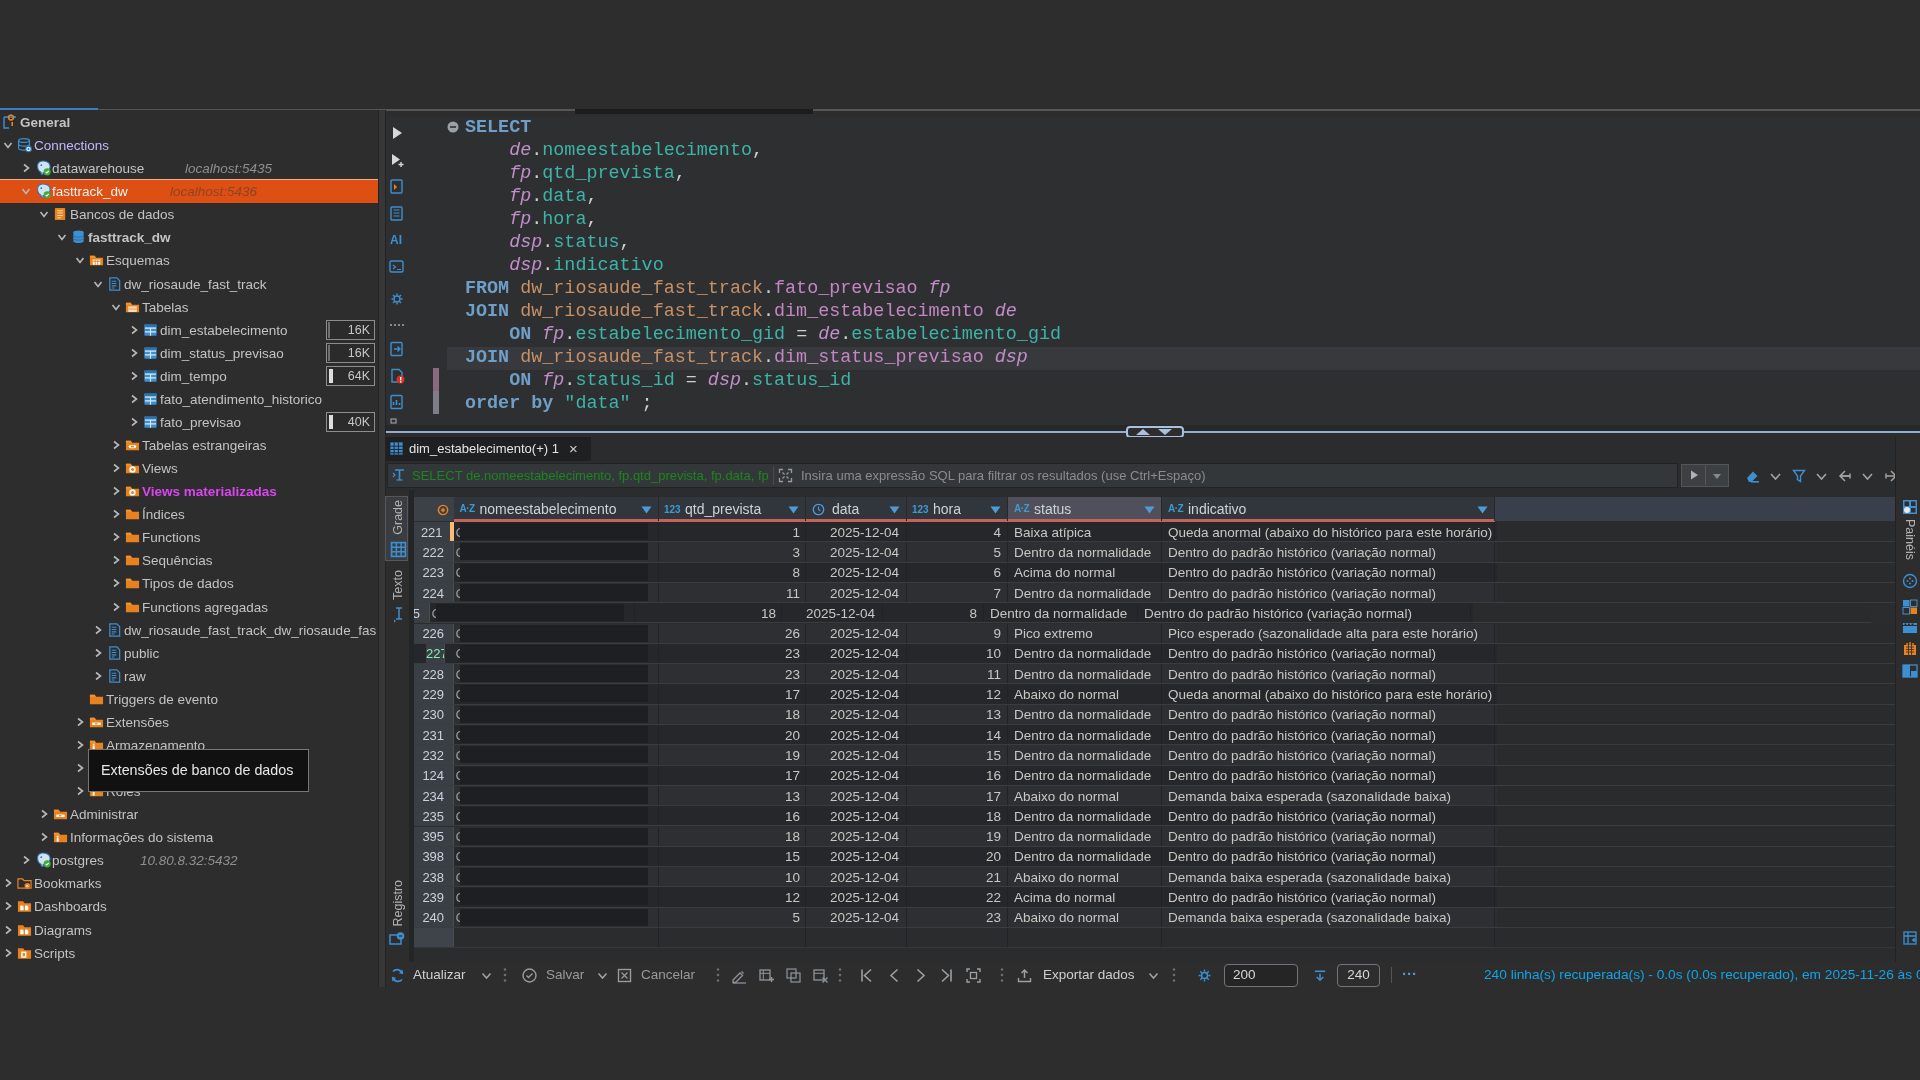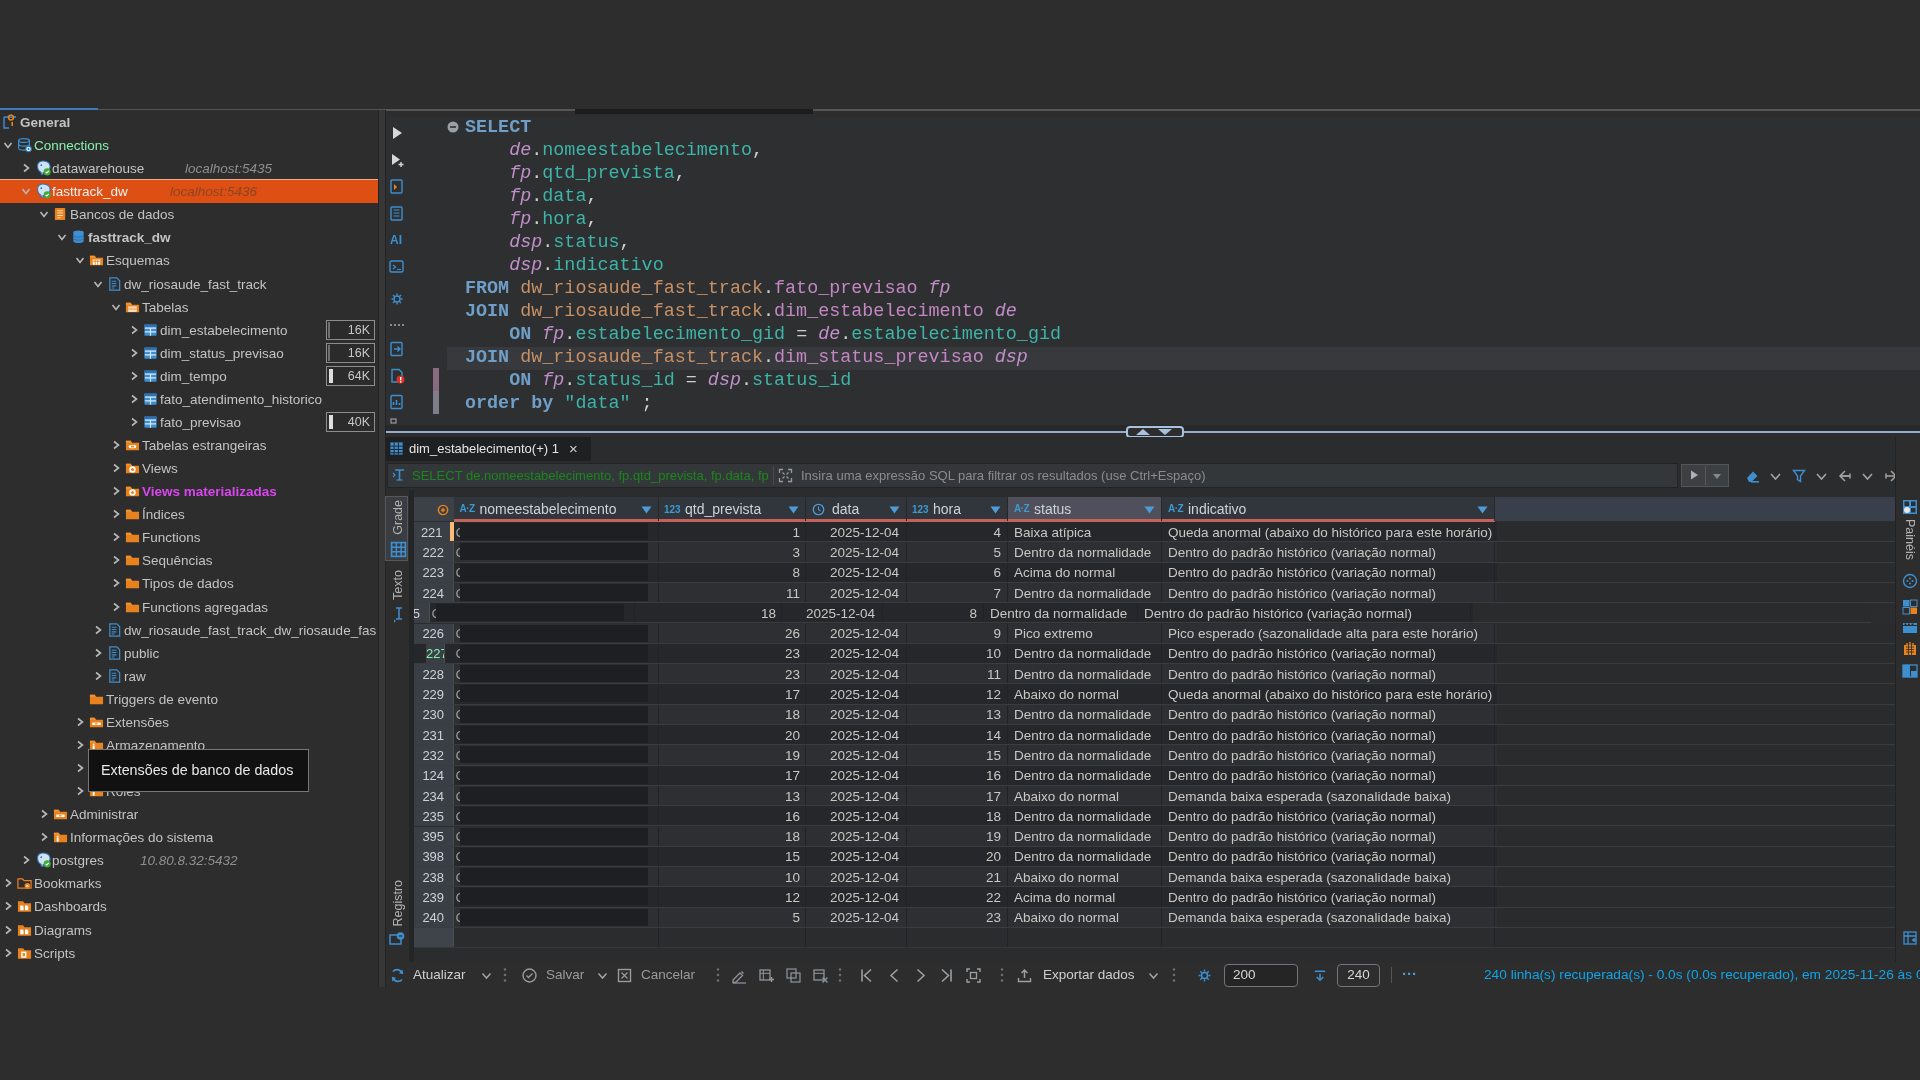--- a/index.html
+++ b/index.html
@@ -44,21 +44,21 @@
       <polyline points="1.5,3 5,7.5 8.5,3" fill="none" stroke="#b8b8b8" stroke-width="1.6"></polyline>
     </svg>
     <svg class="icon" style="left:17px" viewBox="0 0 16 16">
       <ellipse cx="7.5" cy="3.2" rx="5.8" ry="2" fill="none" stroke="#3e8fd0" stroke-width="1.3"></ellipse>
       <path d="M1.7 3.2 V11.4 M13.3 3.2 V11.4" stroke="#3e8fd0" stroke-width="1.3"></path>
       <path d="M1.7 7.3 c0 1.1 2.6 2 5.8 2 s5.8 -0.9 5.8 -2" fill="none" stroke="#3e8fd0" stroke-width="1.3"></path>
       <path d="M1.7 11.4 c0 1.1 2.6 2 5.8 2 s5.8 -0.9 5.8 -2" fill="none" stroke="#3e8fd0" stroke-width="1.3"></path>
       <circle cx="12.3" cy="12.2" r="3" fill="#eef4fb" stroke="#2a6fb0" stroke-width="1.2"></circle>
       <circle cx="12.3" cy="12.2" r="1.1" fill="#2a6fb0"></circle>
     </svg>
-    <span class="lbl" style="left:34px;font-weight:normal;color:#86efac">Connections</span>
+    <span class="lbl" style="left:34px;font-weight:normal;color:#c4b5fd">Connections</span>
   </div>
 <div class="tree-row" style="top:156.6px;">
     <svg class="chev" style="left:21px" viewBox="0 0 10 10">
       <polyline points="3,1.5 7.5,5 3,8.5" fill="none" stroke="#b8b8b8" stroke-width="1.6"></polyline>
     </svg>
     <svg class="icon" style="left:35px;width:17px;height:16px" viewBox="0 0 17 16">
       <path d="M8 1 C4 1 2.2 3.6 2.6 7 c.3 2.6 1.8 4.6 3.4 5.2 l.4 2 h1.6 l.2-1.6 h1.4 l.2 1.6 h1.6 l.5-2.2 c1.8-.8 3-2.8 3.2-5 C15.5 3.4 12.5 1 8 1 z" fill="#cfe3f5" stroke="#3573b5" stroke-width="1.1"></path>
       <circle cx="6.3" cy="5.2" r="0.9" fill="#3573b5"></circle>
       <circle cx="12.2" cy="11.8" r="3.6" fill="#3faa34"></circle>
       <path d="M10.6 11.8 l1.2 1.2 2-2.2" stroke="#fff" stroke-width="1.2" fill="none"></path>

